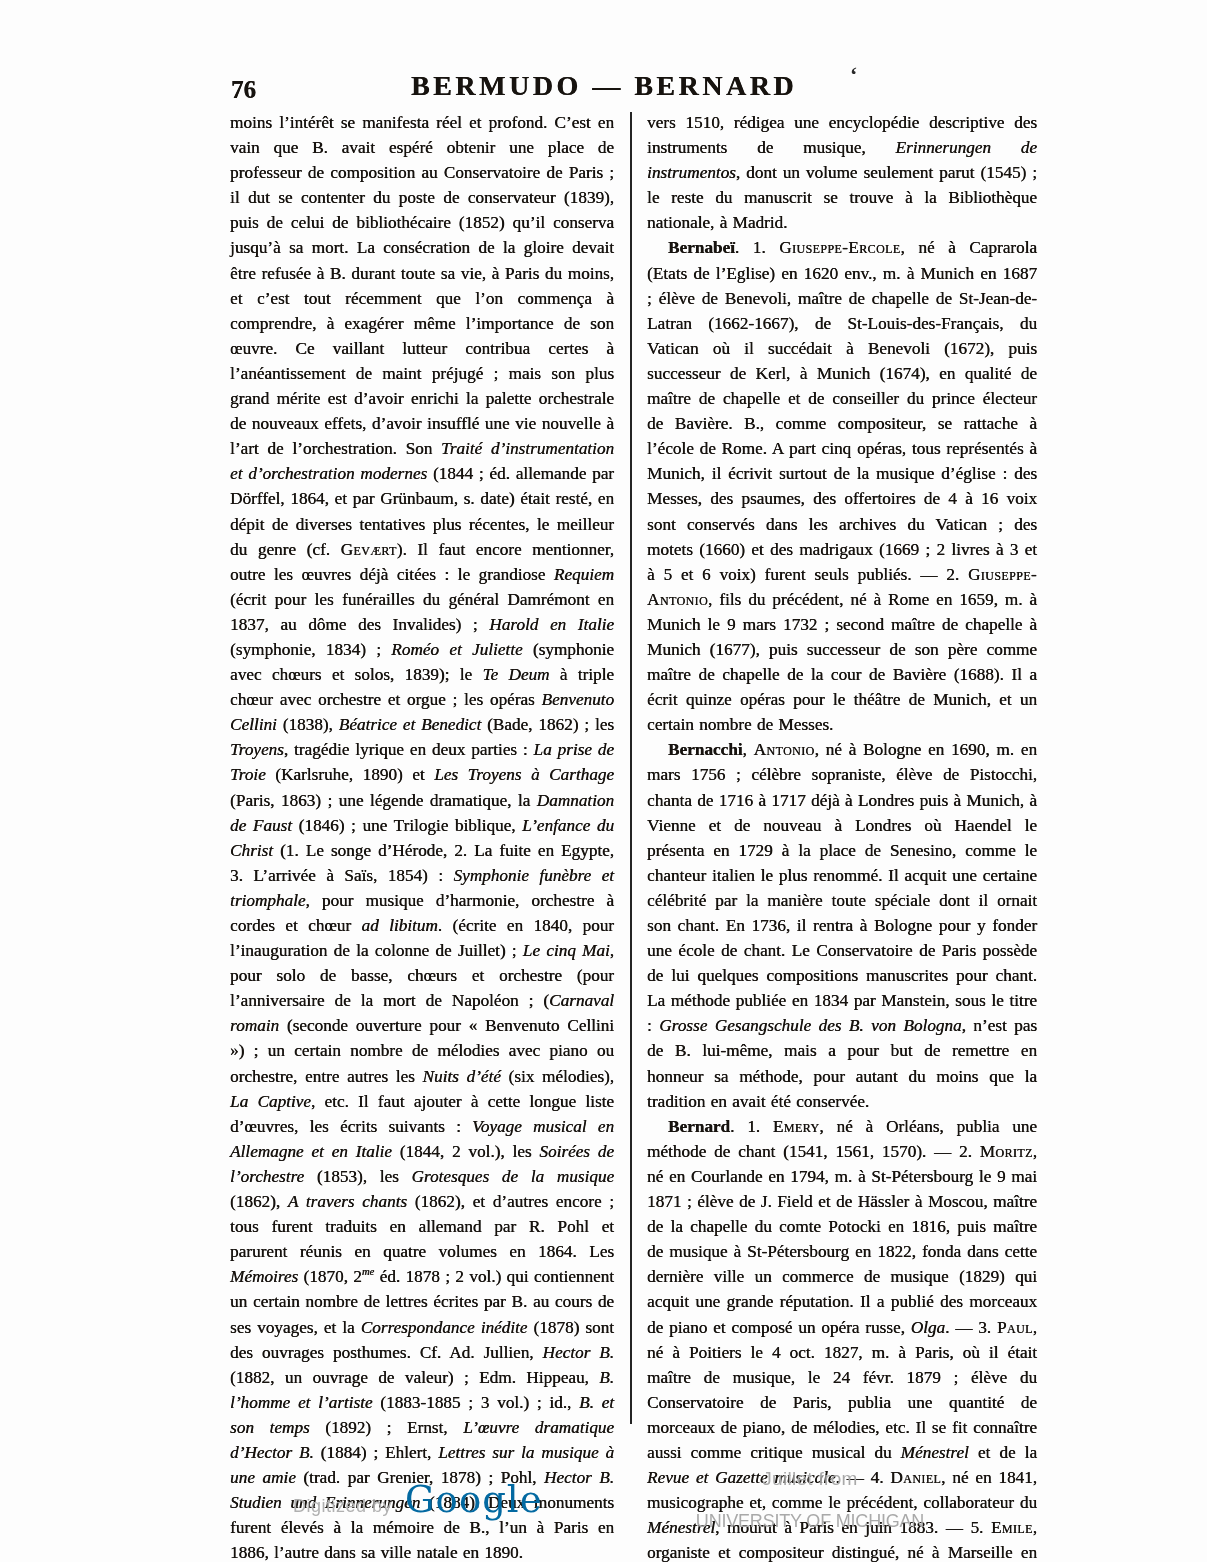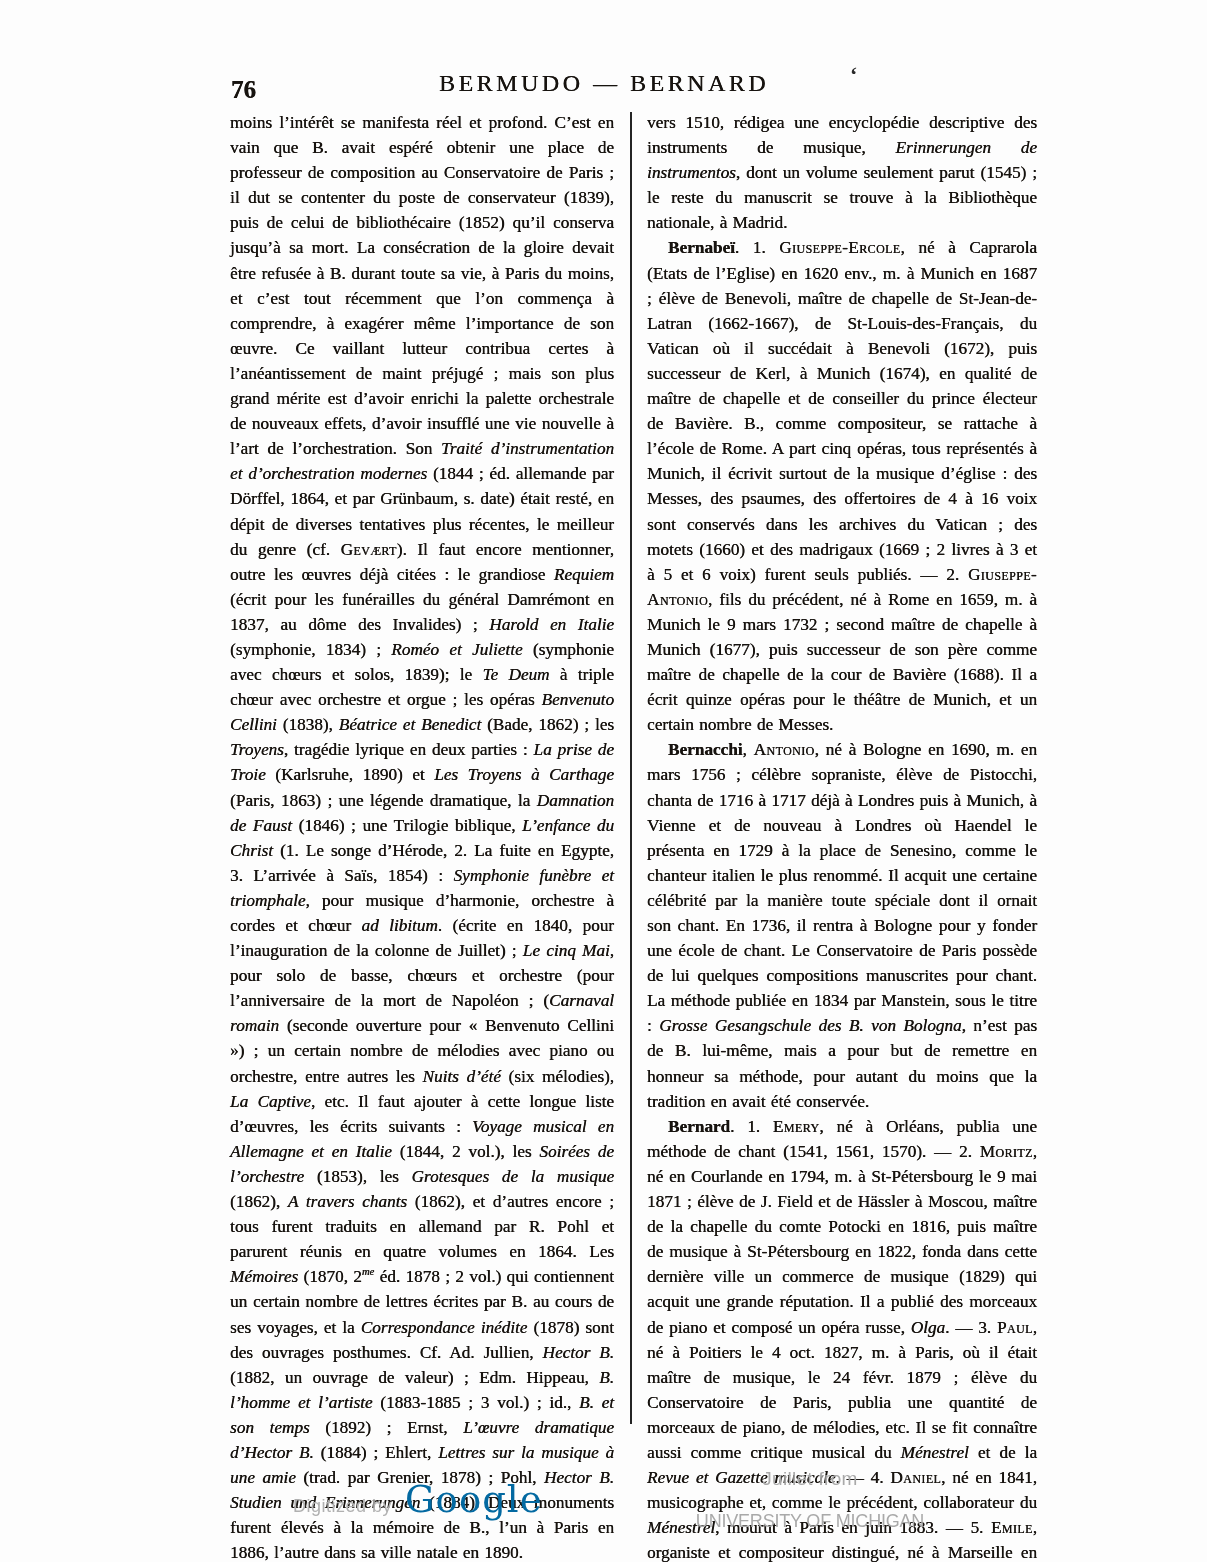--- a/index.html
+++ b/index.html
@@ -14,21 +14,21 @@
   .page-number{
     position:absolute;left:231px;top:64px;
     font-size:25px;font-weight:bold;
     text-shadow:0.3px 0 0 currentColor;
     margin-top:12px;
   }
   .running-head{
     position:absolute;left:604px;top:70px;
     transform:translateX(-50%);
     white-space:nowrap;
-    font-size:24px;font-weight:normal;letter-spacing:3.5px;
+    font-size:28px;font-weight:bold;letter-spacing:3.5px;
     text-shadow:0.3px 0 0 currentColor;
   }
   .ink-speck{
     position:absolute;left:850px;top:62px;
     font-size:22px;font-weight:bold;color:#2a2a2a;
   }
   .column{
     position:absolute;top:110px;
     text-align:justify;
     font-size:17.2px;line-height:25.1px;

